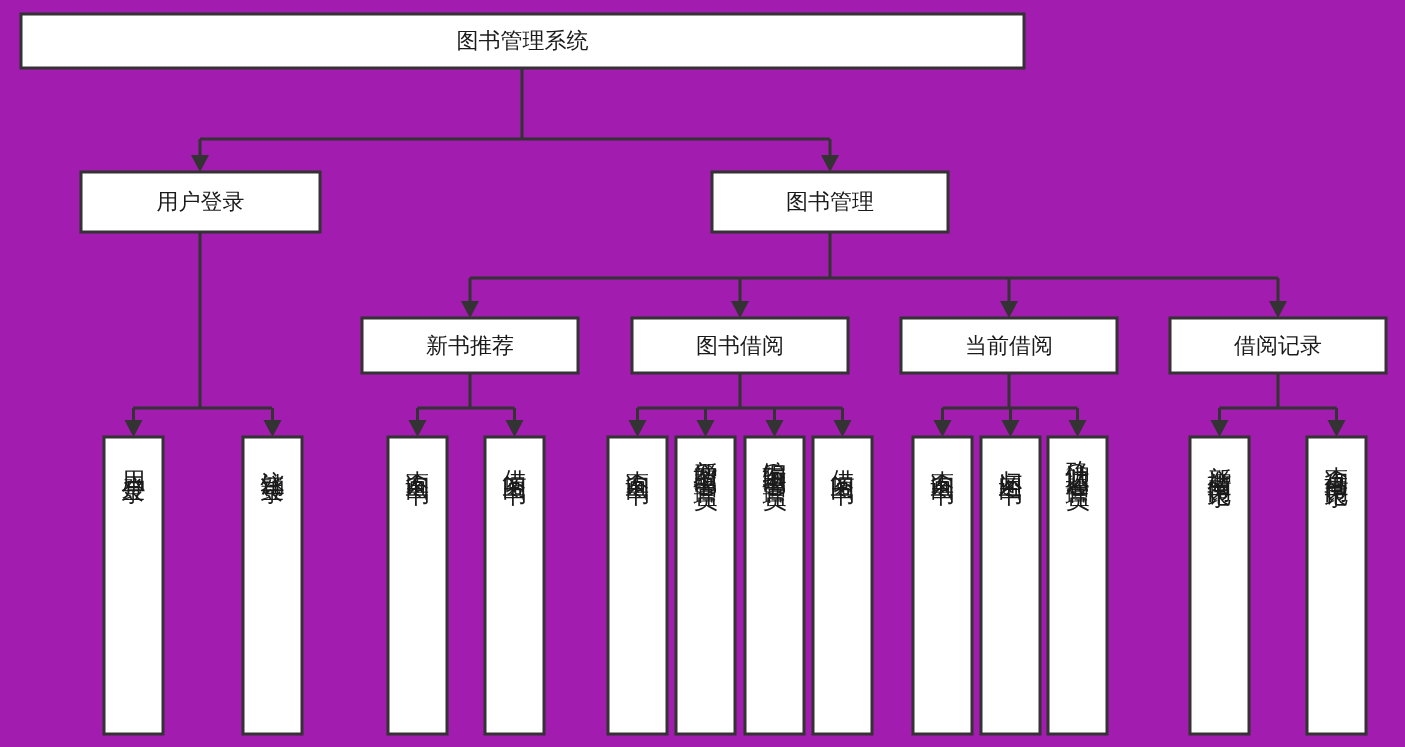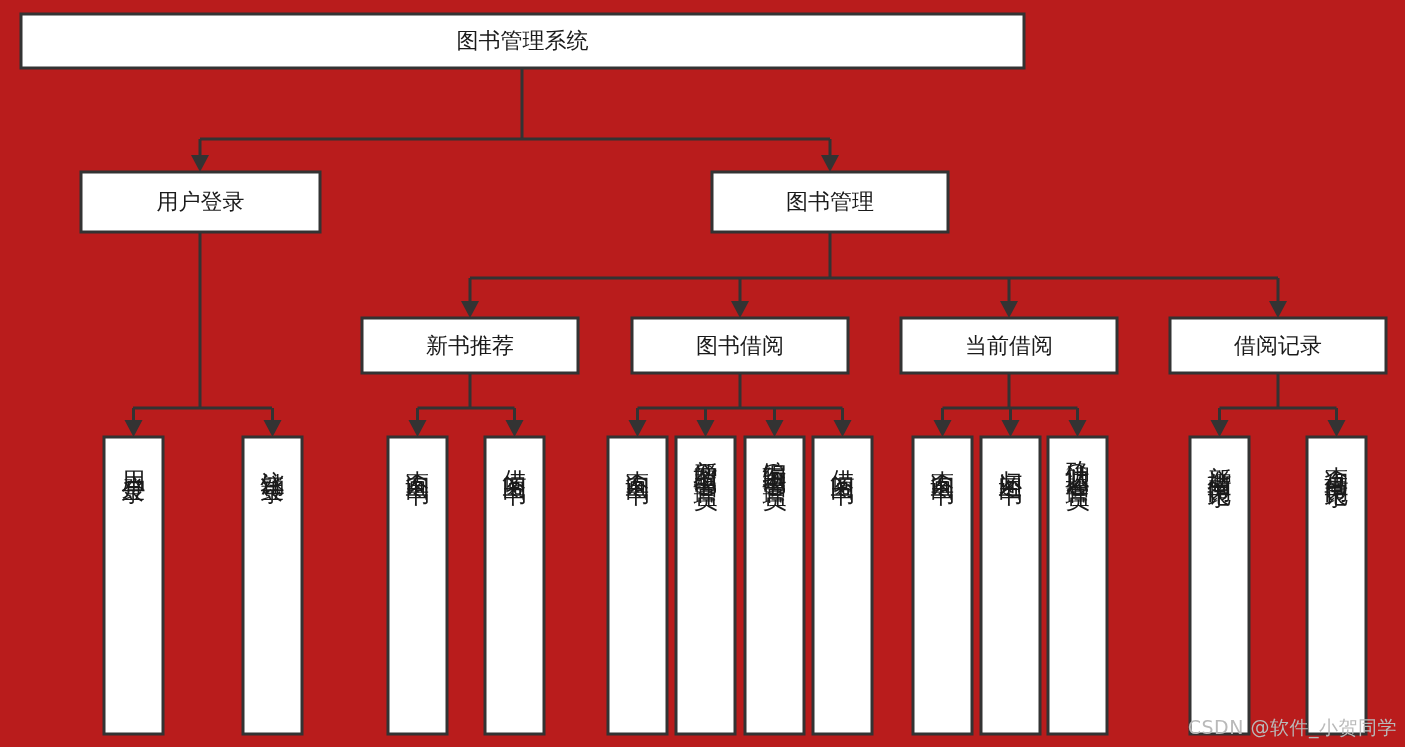--- a/index.html
+++ b/index.html
@@ -8,21 +8,21 @@
     padding: 0;
     background: #ffffff;
   }
   body {
     font-family: "DejaVu Sans", "Liberation Sans", sans-serif;
   }
   #diagram-root {
     position: relative;
     width: 1405px;
     height: 747px;
-    background: #b91c1c;
+    background: #a21caf;
     overflow: hidden;
   }
   svg.diagram-canvas {
     position: absolute;
     left: 0;
     top: 0;
     width: 1405px;
     height: 747px;
     display: block;
   }
@@ -204,15 +204,14 @@
       <g>
         <rect x="1190" y="437" width="59" height="297" class="node-box"></rect>
         <text x="1219.5" y="459" class="node-label-vertical">新增借阅记录</text>
       </g>
       <g>
         <rect x="1307" y="437" width="59" height="297" class="node-box"></rect>
         <text x="1336.5" y="459" class="node-label-vertical">查询借阅记录</text>
       </g>
     </svg>
 
-  <div class="watermark-text">CSDN @软件_小贺同学</div>
 
 </div>
 
 </body></html>

